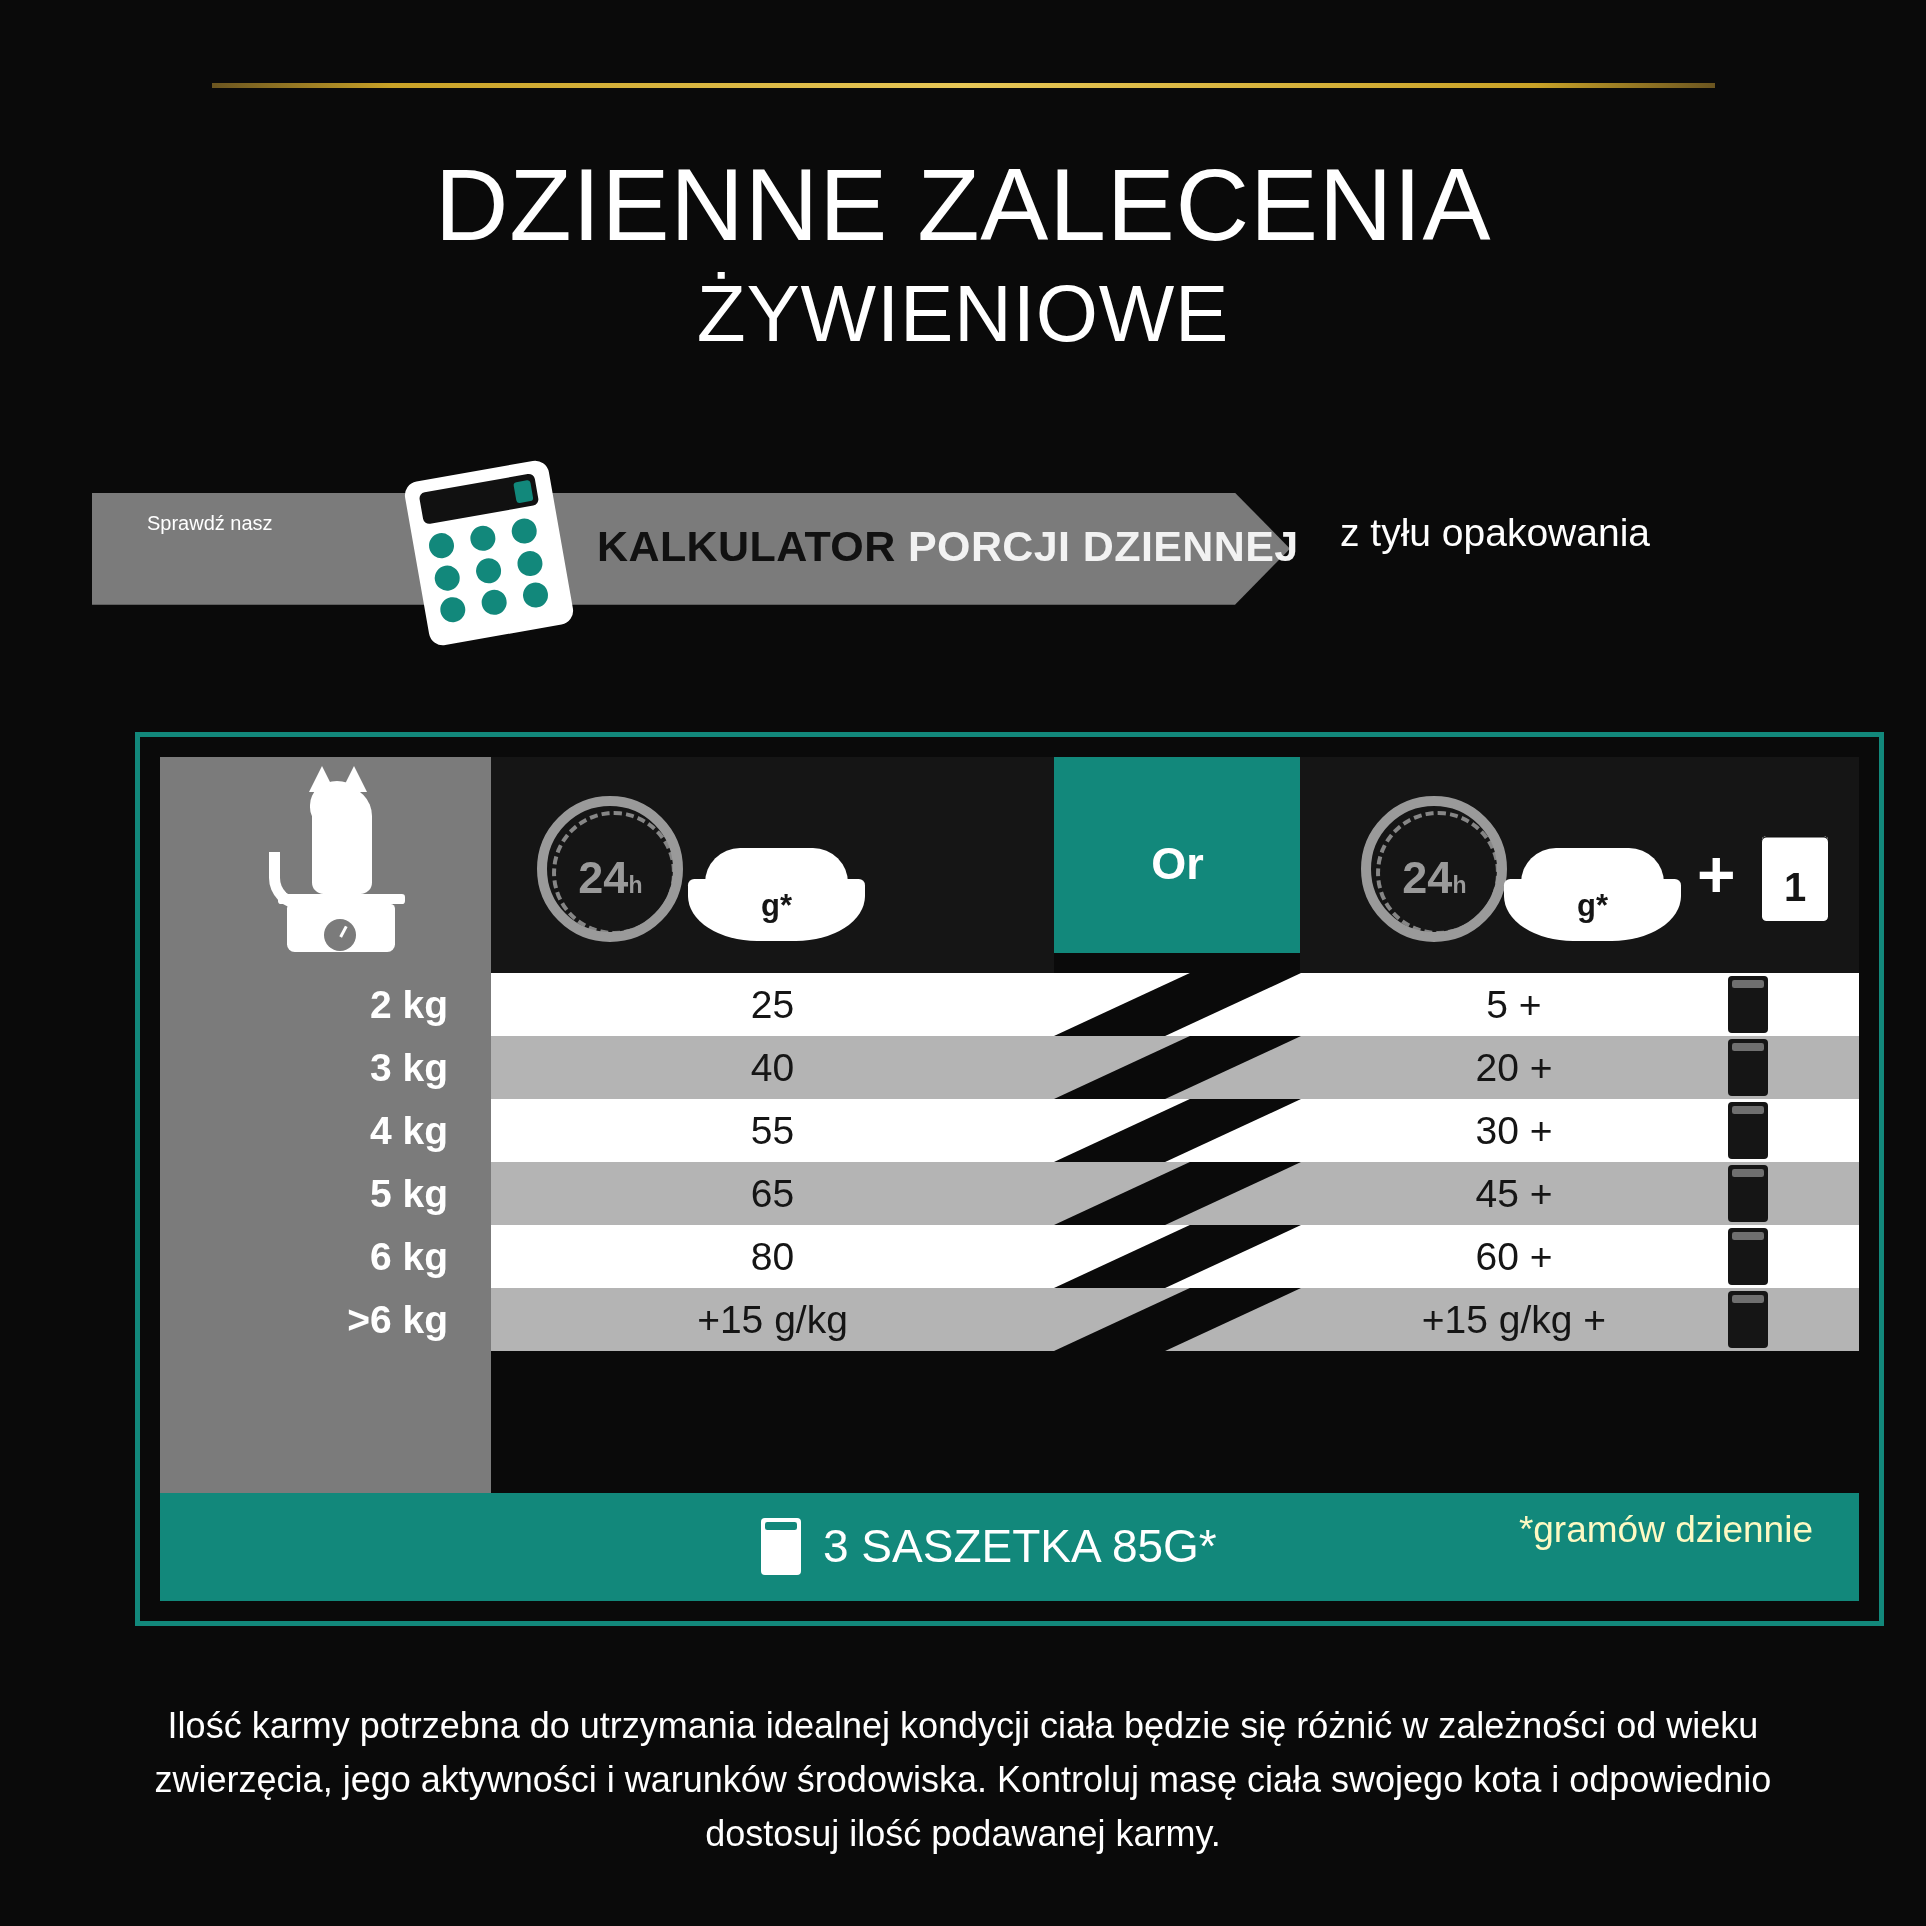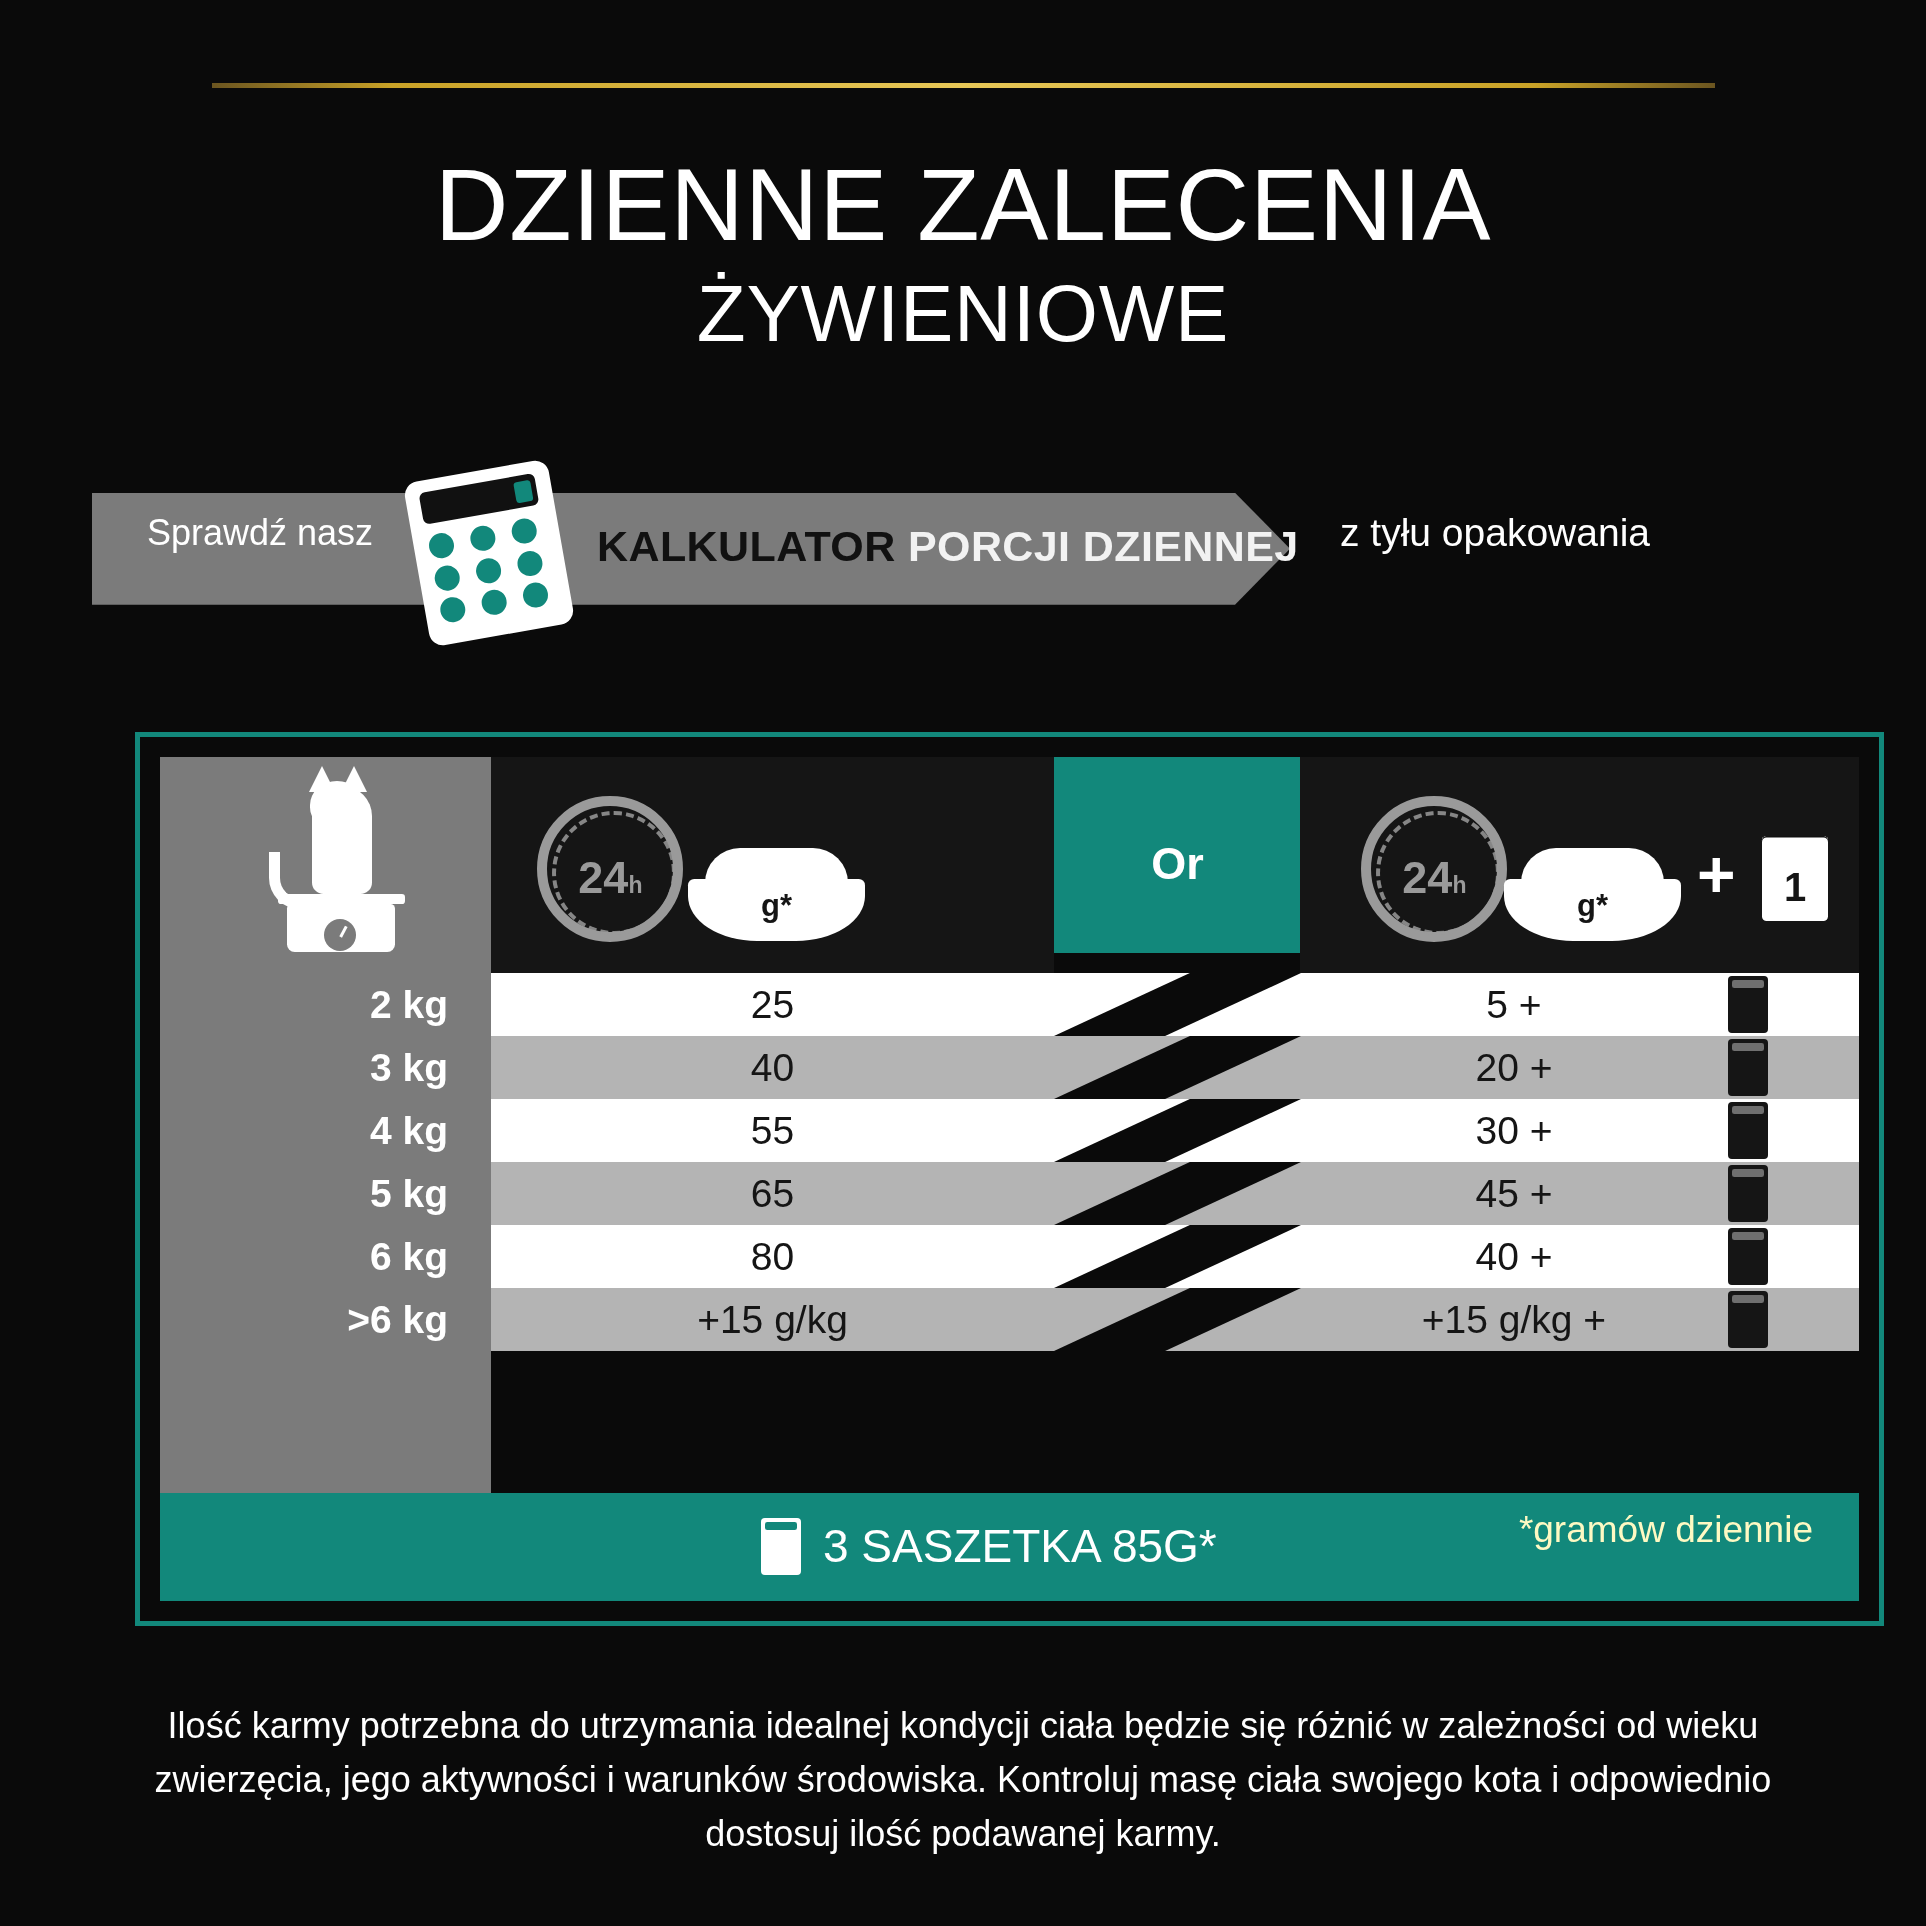--- a/index.html
+++ b/index.html
@@ -68,21 +68,21 @@
     width: 1198px;
     height: 112px;
     background: #7b7b7b;
     -webkit-clip-path: polygon(0 0, calc(100% - 55px) 0, 100% 50%, calc(100% - 55px) 100%, 0 100%);
     clip-path: polygon(0 0, calc(100% - 55px) 0, 100% 50%, calc(100% - 55px) 100%, 0 100%);
   }
   .calc-sprawdz {
     position: absolute;
     left: 55px;
     top: 26px;
-    font-size: 36px;
+    font-size: 20px;
     line-height: 1.22;
     color: #ffffff;
     font-weight: 400;
   }
   .calc-label {
     position: absolute;
     left: 505px;
     top: 37px;
     font-size: 43px;
     font-weight: 700;
@@ -710,21 +710,21 @@
             <span class="pm"></span>
           </div>
         </div>
 
         <div class="row light">
           <div class="wcell">6 kg</div>
           <div class="band"></div>
           <div class="diag"></div>
           <div class="mid">80</div>
           <div class="right">
-            <span>40 +</span>
+            <span>60 +</span>
             <span class="pm"></span>
           </div>
         </div>
 
         <div class="row grey">
           <div class="wcell">&gt;6 kg</div>
           <div class="band"></div>
           <div class="diag"></div>
           <div class="mid">+15 g/kg</div>
           <div class="right">

